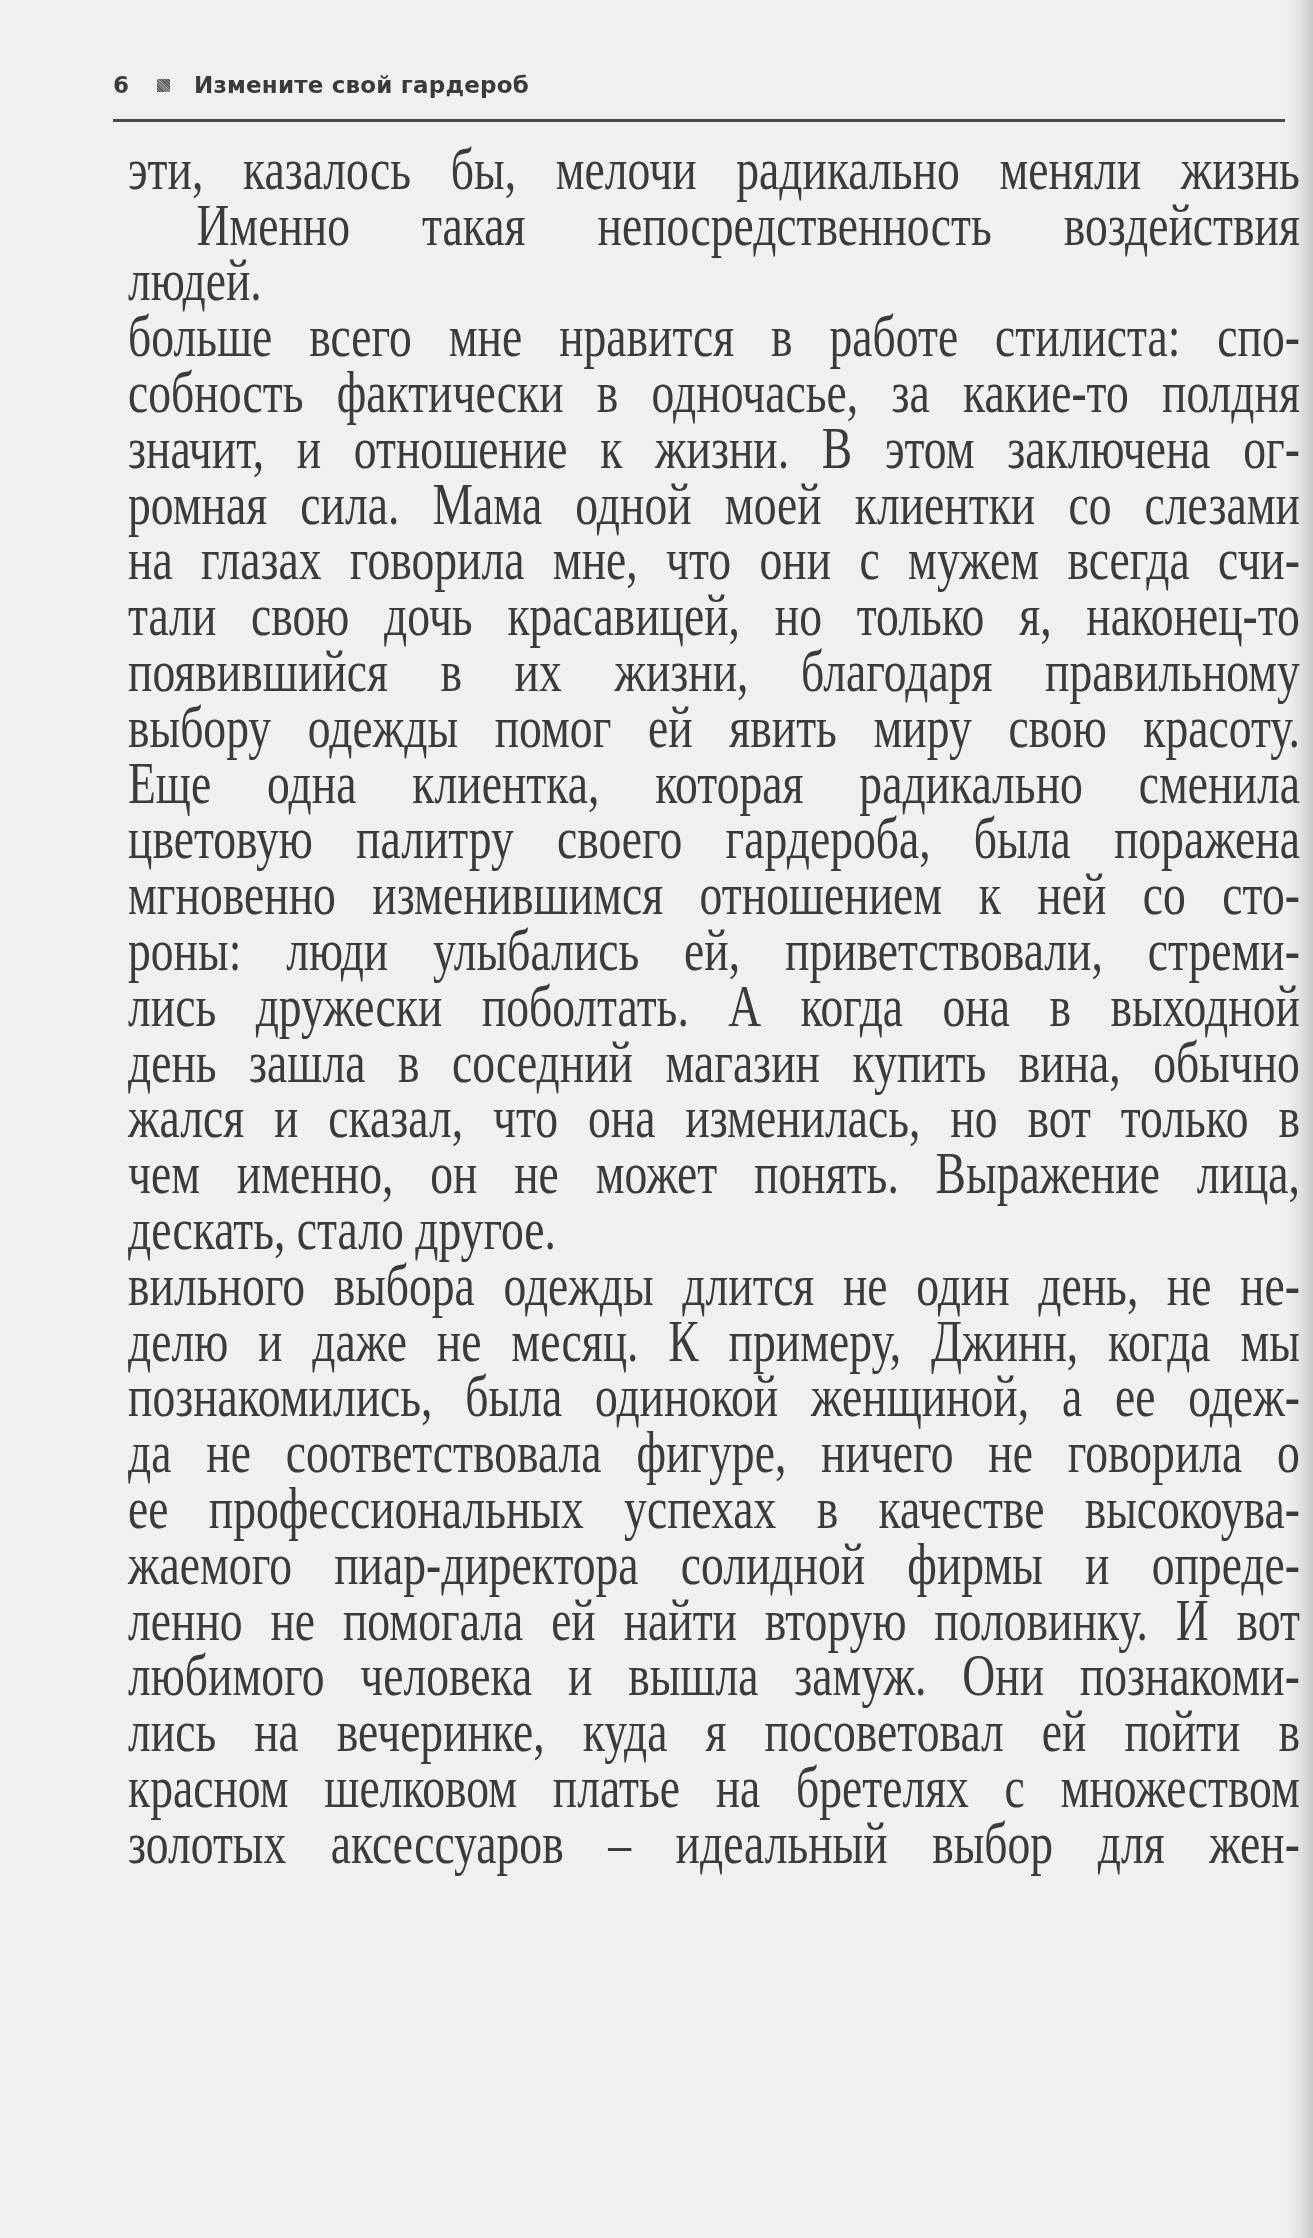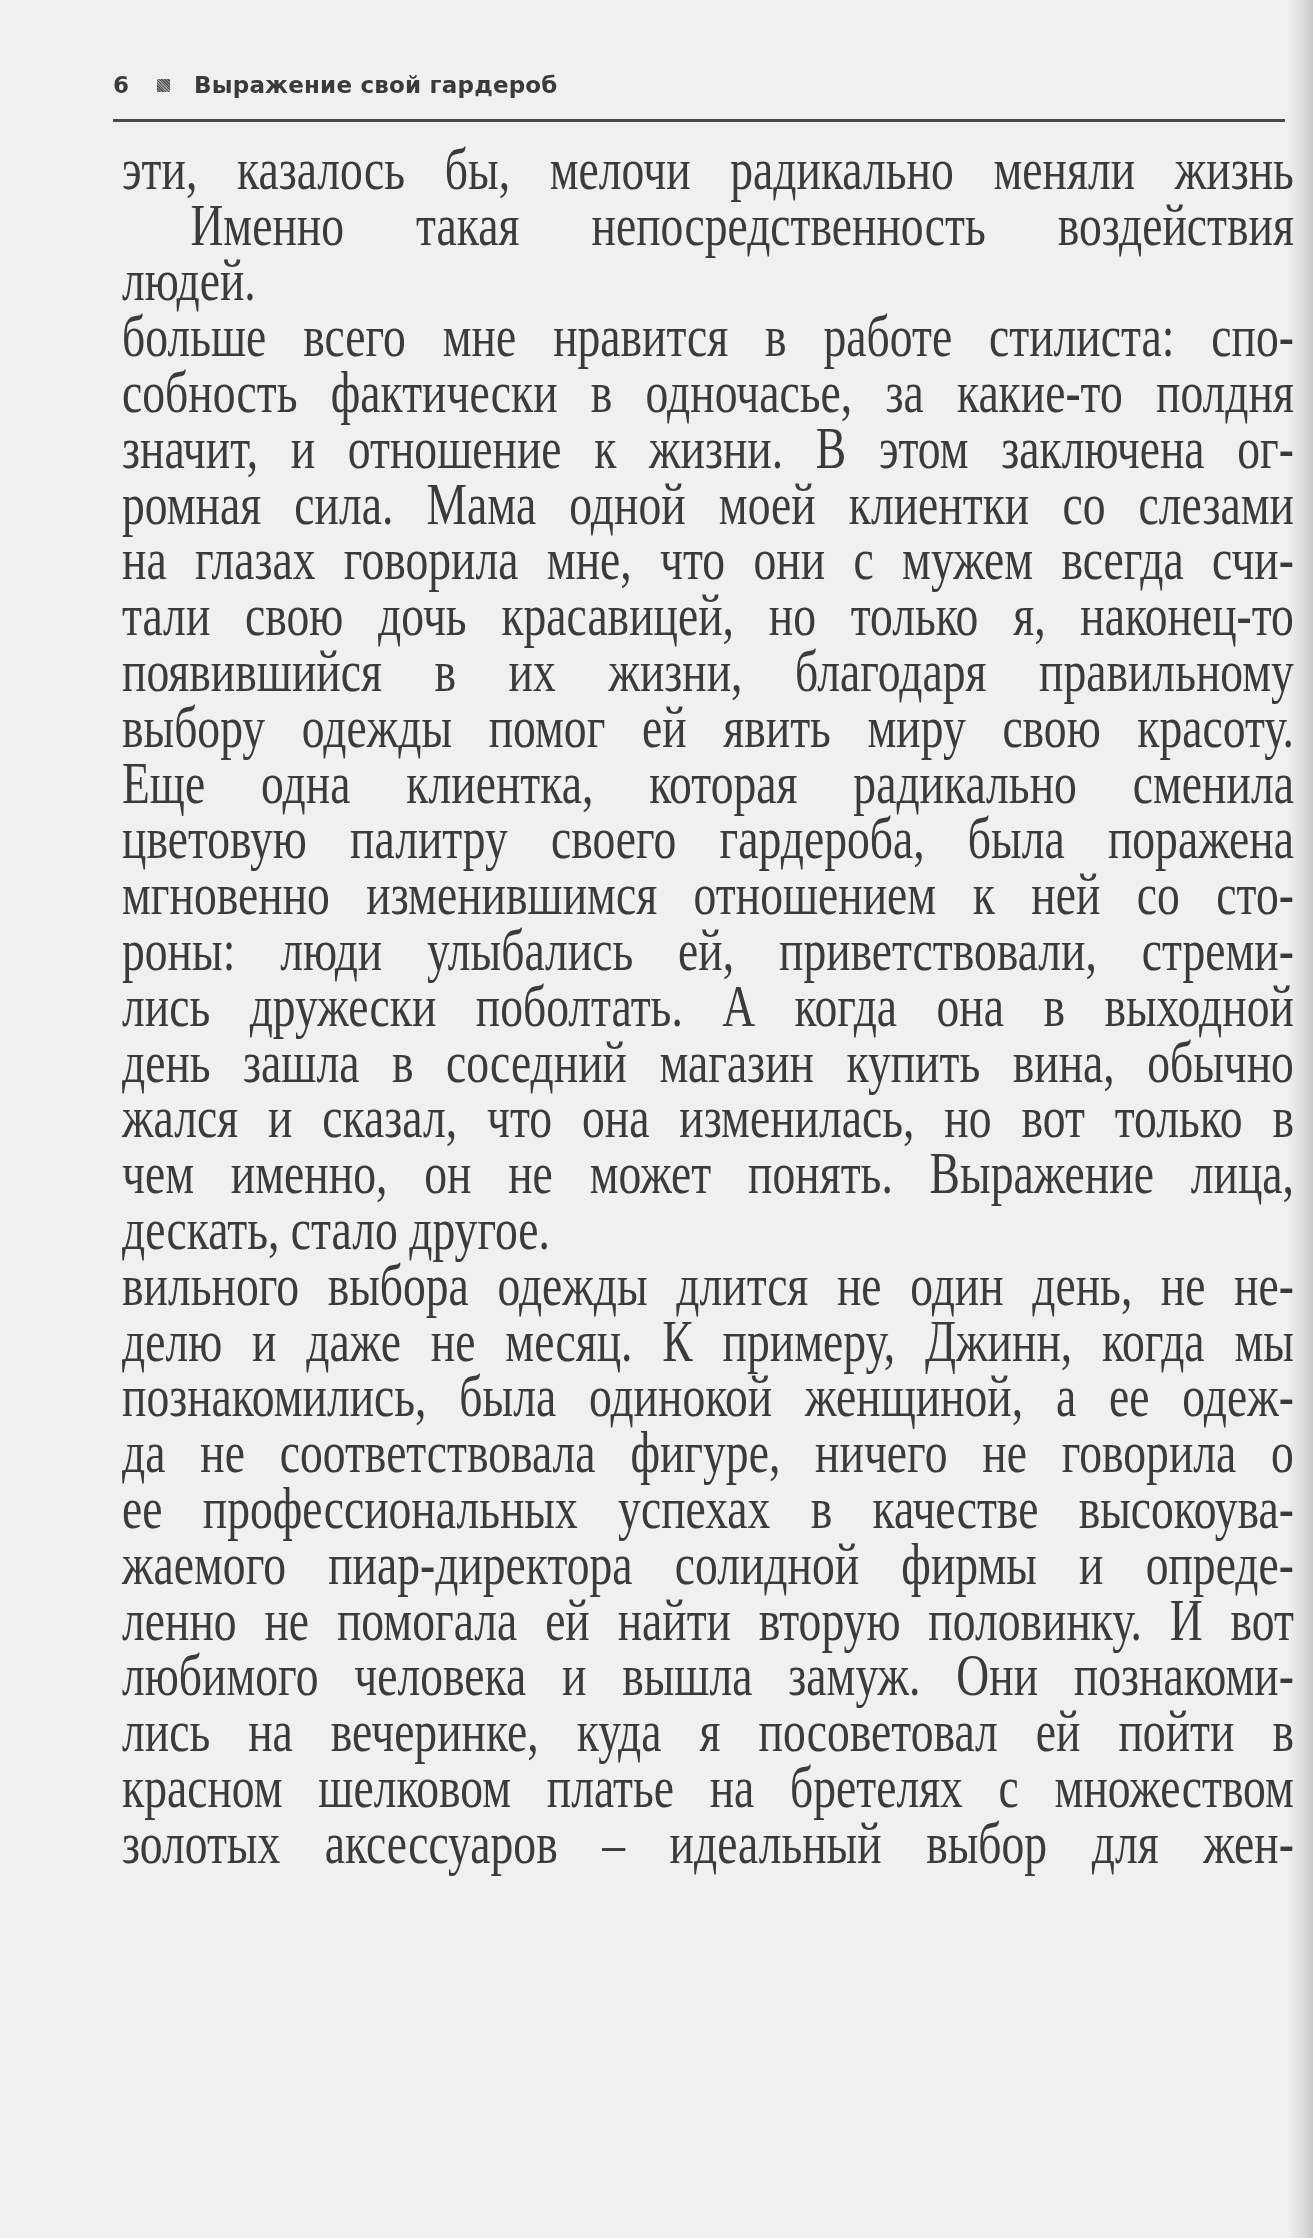--- a/index.html
+++ b/index.html
@@ -42,21 +42,21 @@
   .head-rule {
     position: absolute;
     left: 113px;
     top: 119px;
     width: 1172px;
     height: 3px;
     background: #4a4a4a;
   }
   .body-text {
     position: absolute;
-    left: 122px;
+    left: 128px;
     top: 152px;
     width: 1172px;
   }
   .line {
     position: relative;
     height: 55.8px;
     width: 1172px;
   }
   .line-inner {
     position: absolute;
@@ -75,21 +75,21 @@
   .line.indent .line-inner { text-indent: 90px; }
 </style>
 </head>
 <body>
 
 <div class="page-edge"></div>
 
 <div class="running-head">
   <span class="page-number">6</span>
   <span class="head-square"></span>
-  <span class="head-title">Выражение свой гардероб</span>
+  <span class="head-title">Измените свой гардероб</span>
 </div>
 <div class="head-rule"></div>
 
 <div class="body-text" id="body-text">
     <div class="line">
       <div class="line-inner">эти, казалось бы, мелочи радикально меняли жизнь</div>
     </div>
     <div class="line indent">
       <div class="line-inner">Именно такая непосредственность воздействия</div>
     </div>

